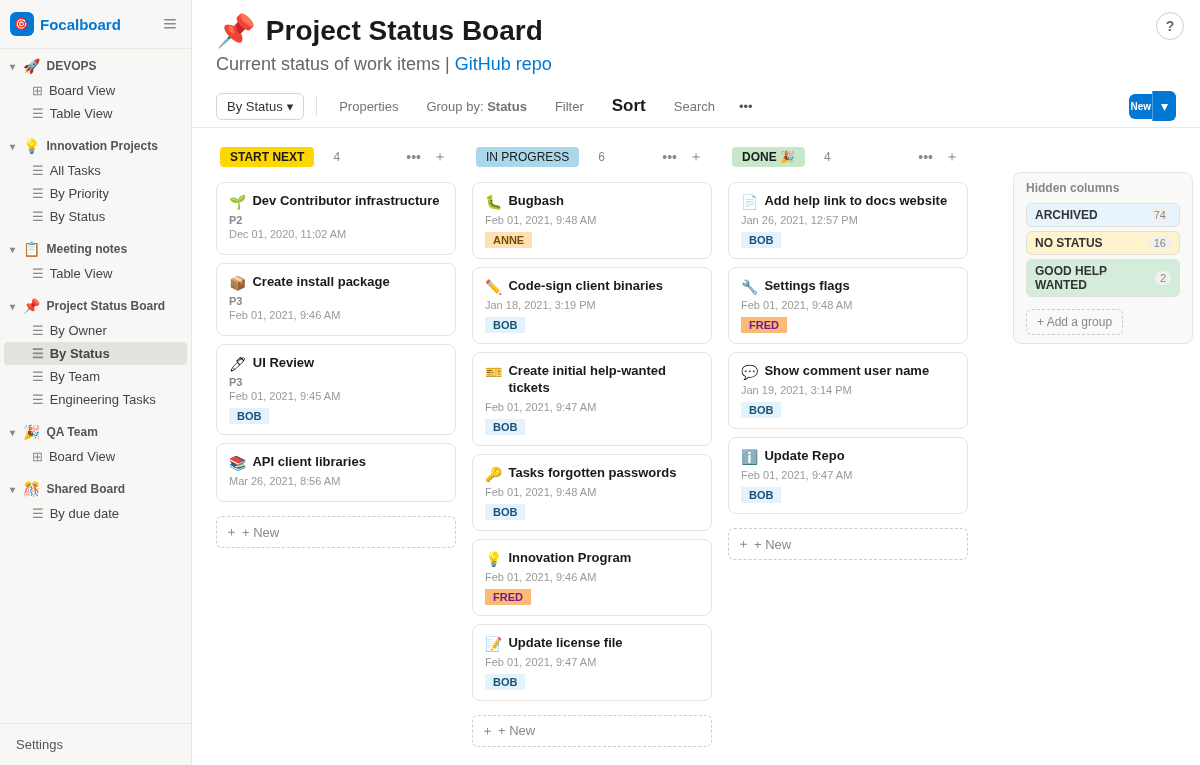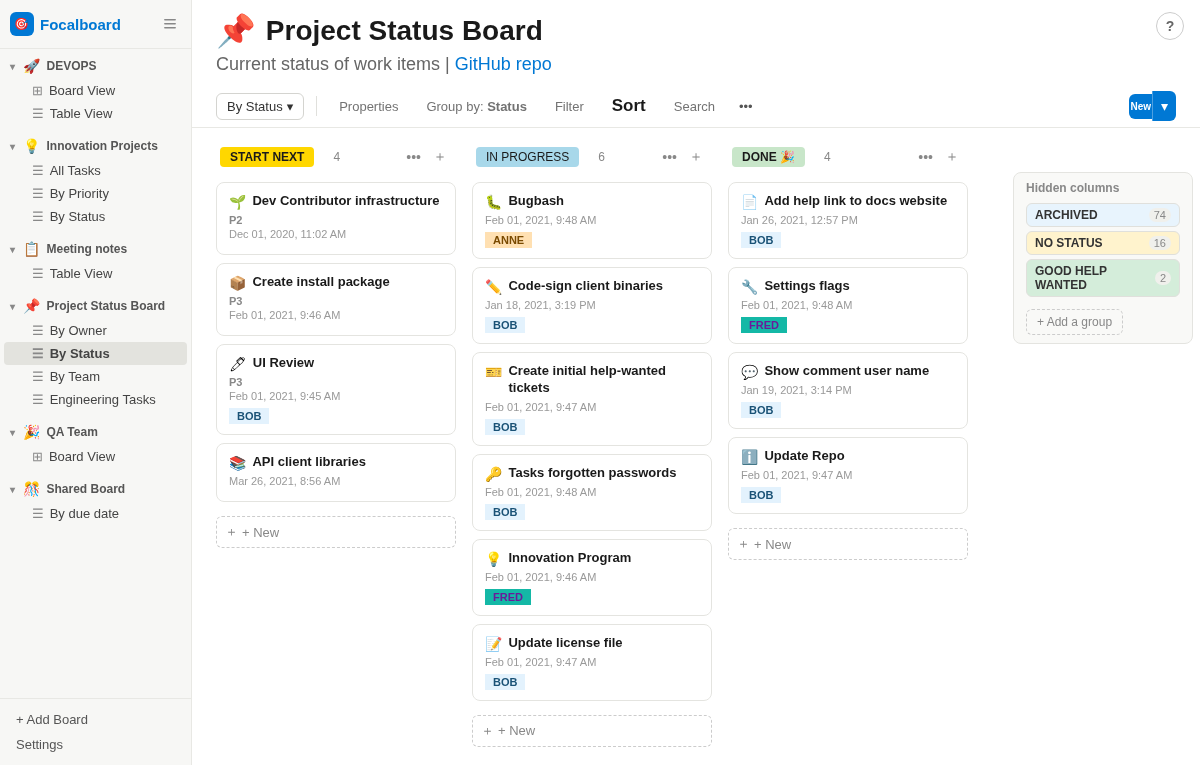--- a/index.html
+++ b/index.html
@@ -126,21 +126,21 @@
     .card-icon { font-size: 14px; flex-shrink: 0; margin-top: 1px; }
     .card-title { font-size: 13px; font-weight: 600; color: #1a1a1a; line-height: 1.3; }
     .card-priority { font-size: 11px; color: #888; margin: 3px 0 2px; font-weight: 600; }
     .card-date { font-size: 11px; color: #999; margin-bottom: 4px; }
     .card-assignee {
       display: inline-block; font-size: 11px; font-weight: 700;
       padding: 2px 8px; border-radius: 0; color: #555;
     }
     .assignee-anne { background: #ffe0b2; color: #7a4a00; }
     .assignee-bob { background: #e3f2fd; color: #1a5276; }
-    .assignee-fred { background: #14b8a6; color: #6a1b9a; }
+    .assignee-fred { background: #fdba74; color: #6a1b9a; }
 
     .add-new-btn {
       margin-top: 6px; padding: 6px 8px; background: transparent; border: 1px dashed #ccc;
       border-radius: 6px; cursor: pointer; color: #888; font-size: 13px;
       display: flex; align-items: center; gap: 4px; width: 100%;
     }
 
     
     .hidden-columns {
       min-width: 180px; padding: 8px 12px;
@@ -282,21 +282,20 @@
           <span>Shared Board</span>
         </div>
         <div class="sidebar-item">
           <span class="sidebar-item-icon">☰</span>
           <span>By due date</span>
         </div>
       </div>
     </div>
 
   <div class="sidebar-footer">
-    <div class="sidebar-footer-item">+ Add Board</div>
     <div class="sidebar-footer-item">Settings</div>
   </div>
 </nav>
 
 <div class="main">
 
   <div class="topbar">
     <div class="page-title-row">
       <span class="page-emoji">📌</span>
       <h1 class="page-title">Project Status Board</h1>

